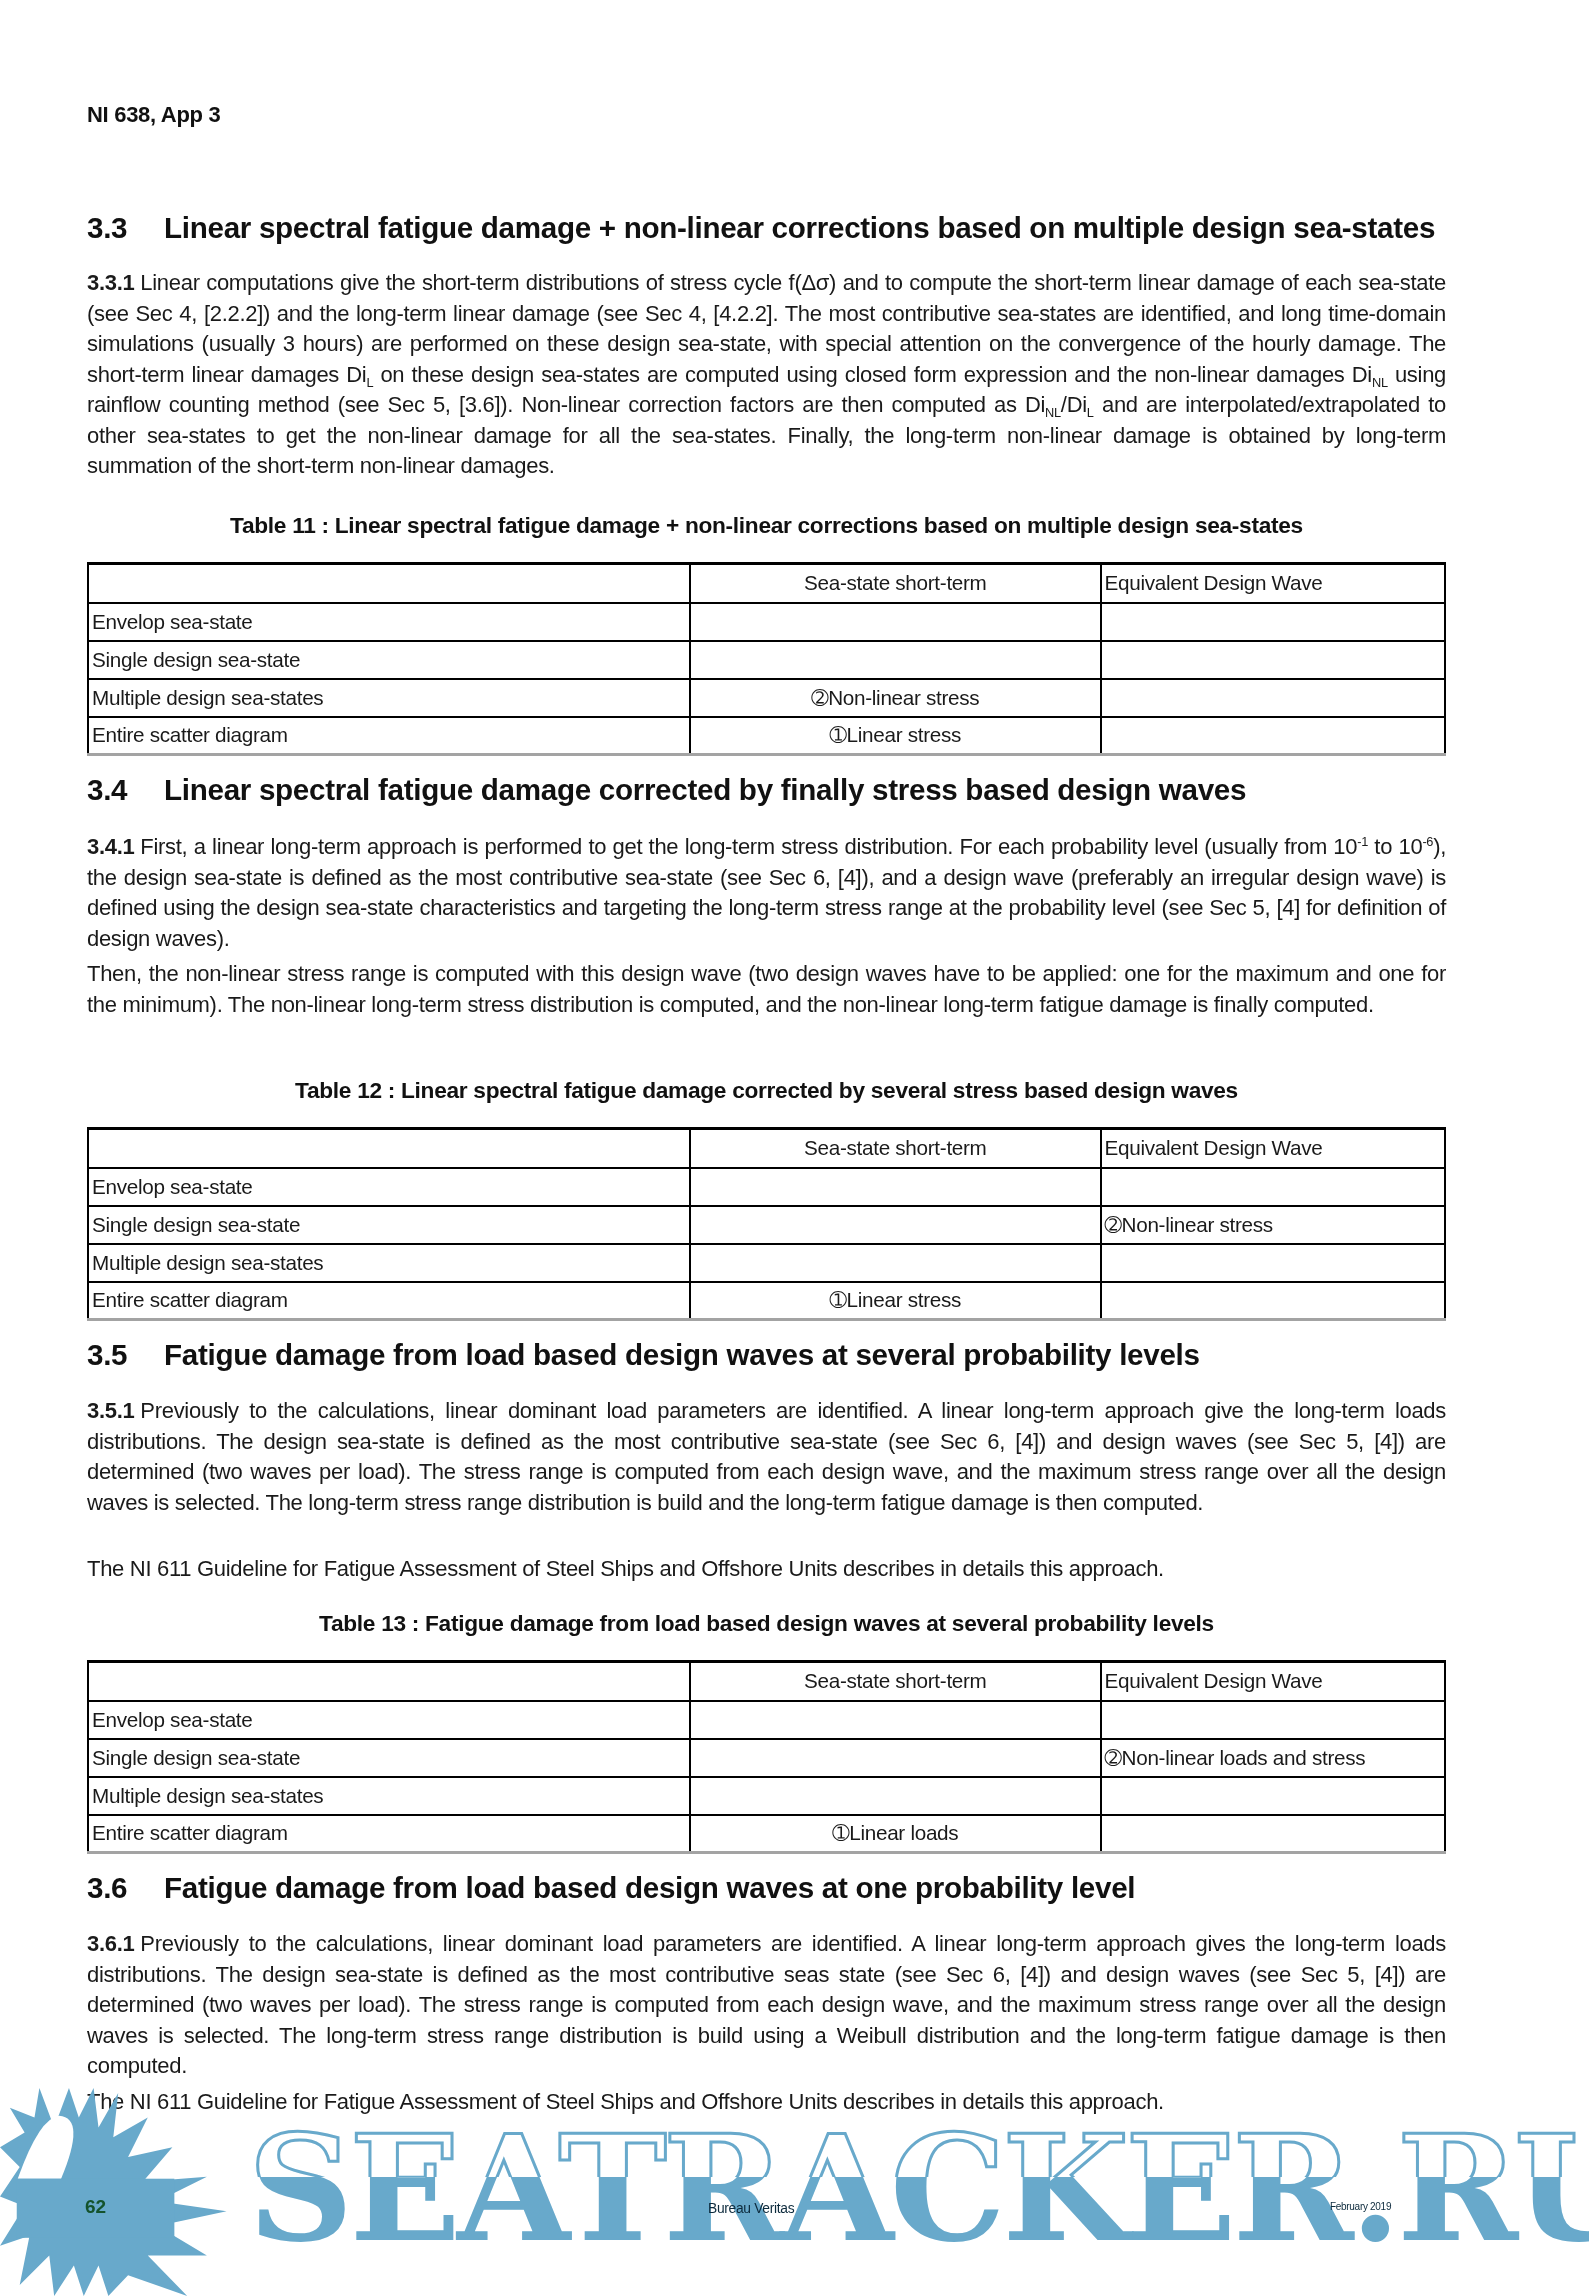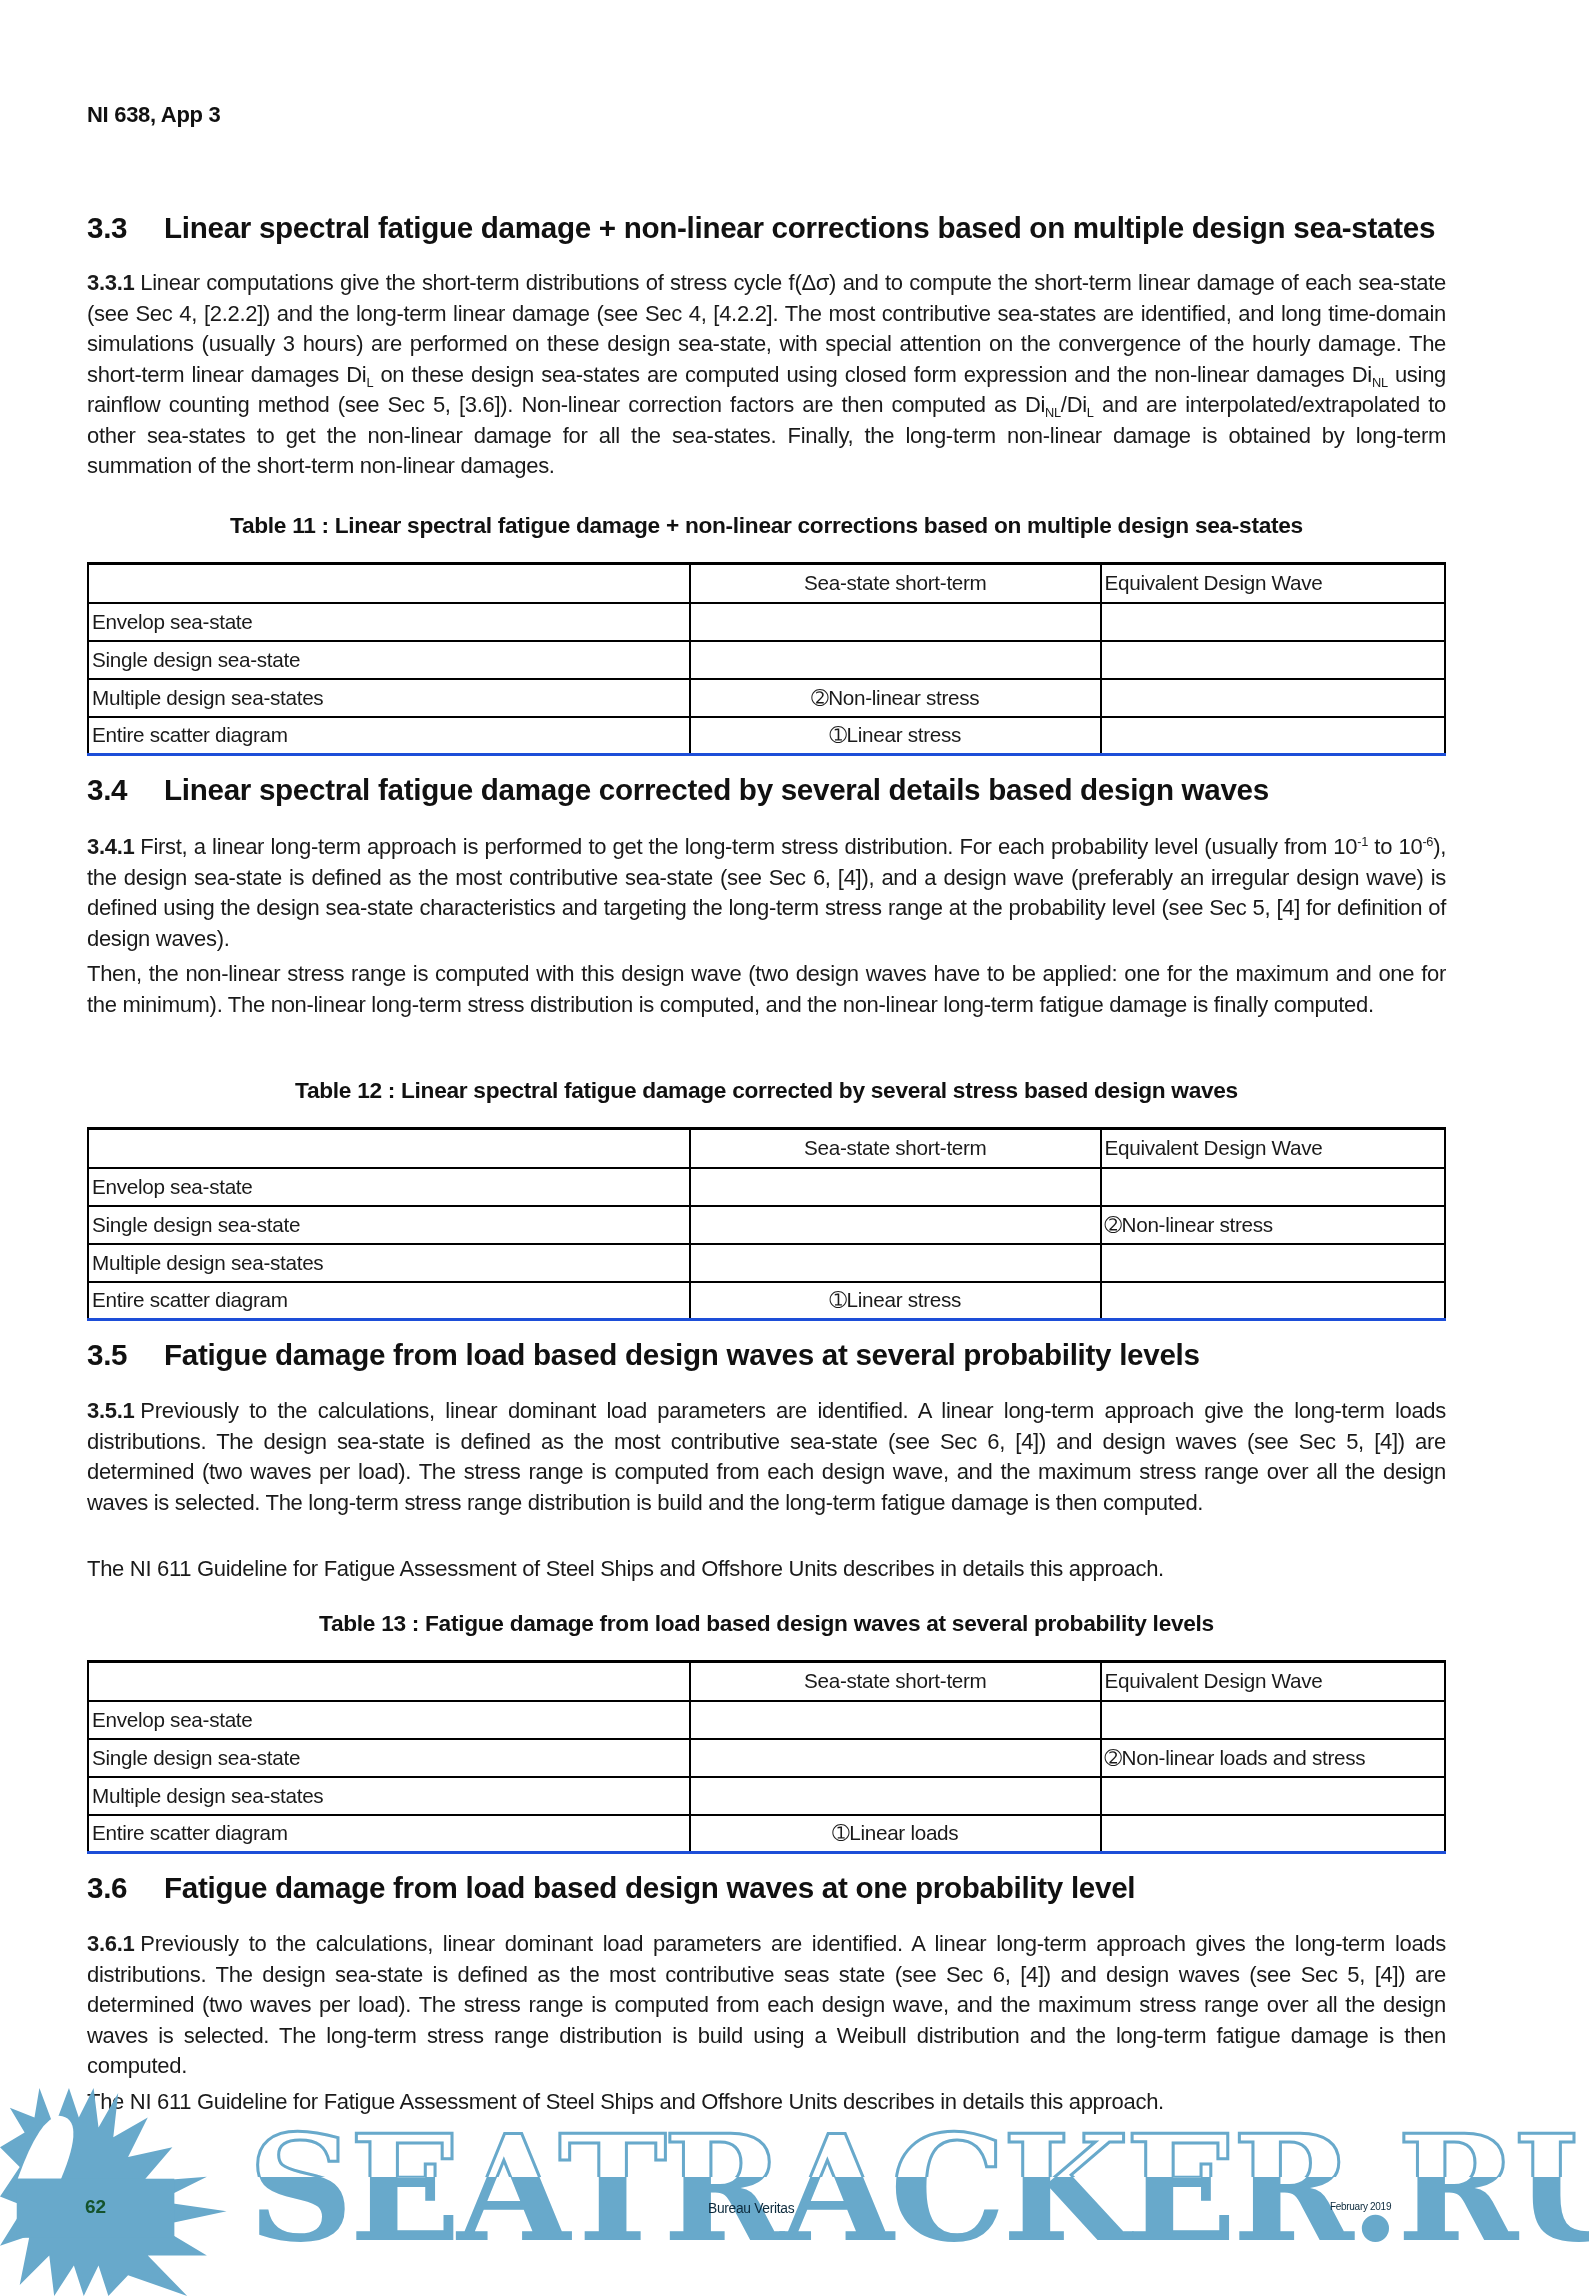--- a/index.html
+++ b/index.html
@@ -13,21 +13,21 @@
 
     .para { position: absolute; left: 87px; width: 1359px; font-family: "Liberation Sans", sans-serif; font-size: 22px; line-height: 30.5px; text-align: justify; color: #1a1a1a; font-stretch: condensed; letter-spacing: -0.3px; }
     .para .pnum { font-weight: bold; margin-right: 5.9px; }
     .para sub, .para sup { font-size: 12.8px; line-height: 0; }
 
     .table-caption { position: absolute; left: 87px; width: 1359px; text-align: center; font-size: 22.7px; font-weight: bold; letter-spacing: -0.3px; }
 
     .dtable { position: absolute; left: 87px; width: 1359px; border-collapse: collapse; font-size: 20.7px; color: #1a1a1a; letter-spacing: -0.3px; }
     .dtable td { border: 2px solid #000; height: 38px; padding: 0 3px; vertical-align: middle; }
     .dtable tr:first-child td { border-top: 3px solid #000; }
-    .dtable tr:last-child td { border-bottom: 3px solid #1d4ed8; }
+    .dtable tr:last-child td { border-bottom: 3px solid #a3a3a3; }
     .dtable td.c0 { width: 575px; text-align: left; }
     .dtable td.c1 { width: 392px; text-align: center; }
     .dtable td.c2 { width: 329px; }
     .dtable tr.head td { height: 39px; }
 
     
     .watermark { position: absolute; left: 0; top: 2088px; width: 1590px; height: 208px; pointer-events: none; }
     .wm-text { position: absolute; left: 248px; top: 2116px; font-family: "DejaVu Serif", serif; font-weight: bold; font-size: 146px; letter-spacing: -3.9px; color: #68a9cb; line-height: 1; }
     .wm-text-top { position: absolute; left: 248px; top: 2116px; font-family: "DejaVu Serif", serif; font-weight: bold; font-size: 146px; letter-spacing: -3.9px; color: #ffffff; -webkit-text-stroke: 3px #68a9cb; line-height: 1; height: 61px; overflow: hidden; }
 
@@ -71,21 +71,21 @@
   </tr>
   <tr>
     <td class="c0">Entire scatter diagram</td>
     <td class="c1">➀Linear stress</td>
     <td class="c2"></td>
   </tr>
 </tbody>
   </table>
 
 <div class="section-title" style="top:773px;">
-  <span class="num">3.4</span><span>Linear spectral fatigue damage corrected by several details based design waves</span>
+  <span class="num">3.4</span><span>Linear spectral fatigue damage corrected by finally stress based design waves</span>
 </div>
 <div class="para" style="top:832px;">
   <span class="pnum">3.4.1</span><span>First, a linear long-term approach is performed to get the long-term stress distribution. For each probability level (usually from 10</span><sup>-1</sup><span> to 10</span><sup>-6</sup><span>), the design sea-state is defined as the most contributive sea-state (see Sec 6, [4]), and a design wave (preferably an irregular design wave) is defined using the design sea-state characteristics and targeting the long-term stress range at the probability level (see Sec 5, [4] for definition of design waves).</span>
 </div>
 <div class="para" style="top:959px;">Then, the non-linear stress range is computed with this design wave (two design waves have to be applied: one for the maximum and one for the minimum). The non-linear long-term stress distribution is computed, and the non-linear long-term fatigue damage is finally computed.</div>
 <div class="table-caption" style="top:1077px;">Table 12  : Linear spectral fatigue damage corrected by several stress based design waves</div>
 <table class="dtable" style="top:1127px;">
   <tbody>
       <tr class="head">
     <td class="c0"></td>

